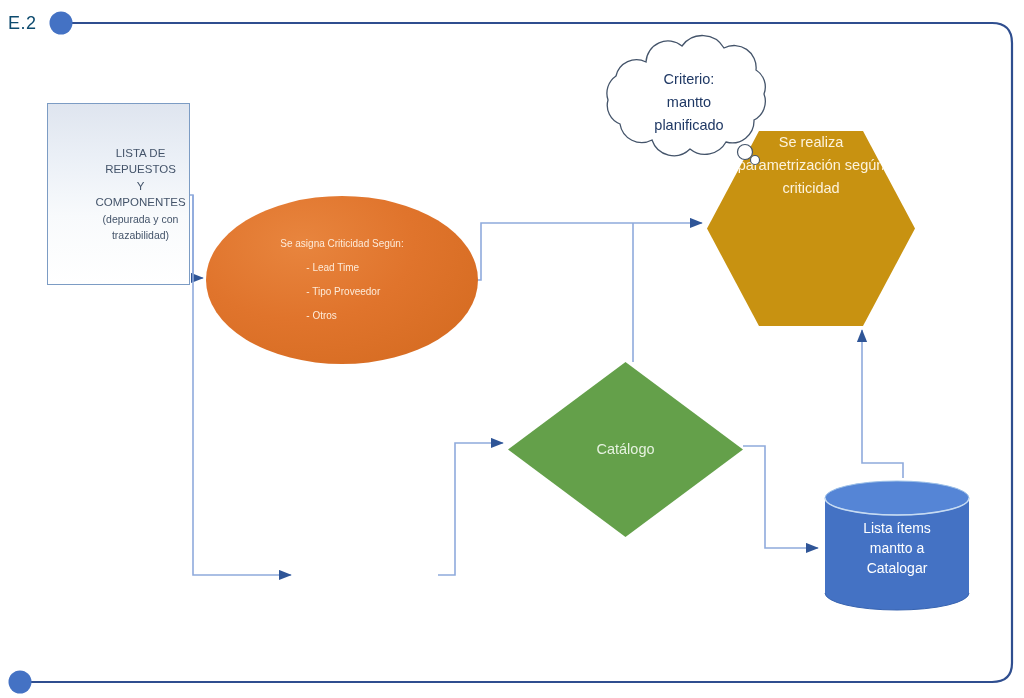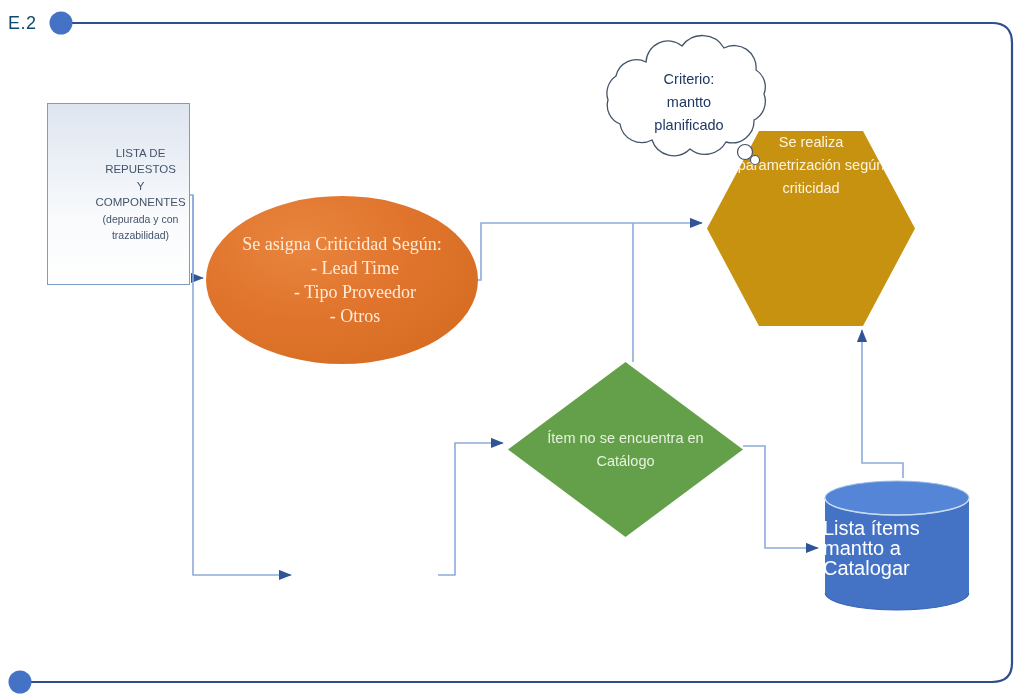--- a/index.html
+++ b/index.html
@@ -74,25 +74,24 @@
     width: 272px;
     height: 168px;
     border-radius: 50%;
     background: radial-gradient(ellipse at 35% 28%, #E8853E 0%, #E0742C 45%, #D2691E 100%);
     display: flex;
     align-items: center;
     justify-content: center;
   }
   #ellipse-shape .ell-text {
     color: #FDEBD9;
-    font-size: 18px;
+    font-size: 10px;
     line-height: 24px;
-    text-align: center;
+    text-align: left;
     white-space: nowrap;
-    font-family: Liberation Serif, serif;
   }
   #ellipse-shape .ell-text .bullet { padding-left: 26px; display: block; }
 
   
   #hexagon-shape {
     position: absolute;
     left: 707px;
     top: 131px;
     width: 208px;
     height: 195px;
@@ -159,23 +158,23 @@
     width: 148px;
     height: 131px;
   }
   #cyl-svg { position: absolute; left: 0; top: 0; width: 148px; height: 131px; }
   #cylinder-shape .cyl-text {
     position: absolute;
     left: 0;
     top: 38px;
     width: 148px;
     color: #FFFFFF;
-    font-size: 20px;
+    font-size: 14px;
     line-height: 20px;
-    text-align: left;
+    text-align: center;
   }
 
   
   #thought-cloud {
     position: absolute;
     left: 594px;
     top: 32px;
     width: 190px;
     height: 136px;
   }
@@ -248,21 +247,20 @@
   <div id="hexagon-shape">
     <div class="hex-text">
       <div>Se realiza</div>
       <div>parametrización según</div>
       <div>criticidad</div>
     </div>
   </div>
 
   <div id="diamond-shape">
     <div class="dia-text">
-      <div>Ítem no se encuentra en</div>
       <div>Catálogo</div>
     </div>
   </div>
 
 
   <div id="cylinder-shape">
     <svg id="cyl-svg" viewBox="0 0 148 131">
       <path d="M 2 18 L 2 113 A 72 17 0 0 0 146 113 L 146 18 Z" fill="#4472C4"></path>
       <ellipse cx="74" cy="18" rx="72" ry="17" fill="#5585D6" stroke="#9CC0E8" stroke-width="1"></ellipse>
       <path d="M 2 18 A 72 17 0 0 0 146 18" fill="none" stroke="#C7DBF2" stroke-width="1.4"></path>

